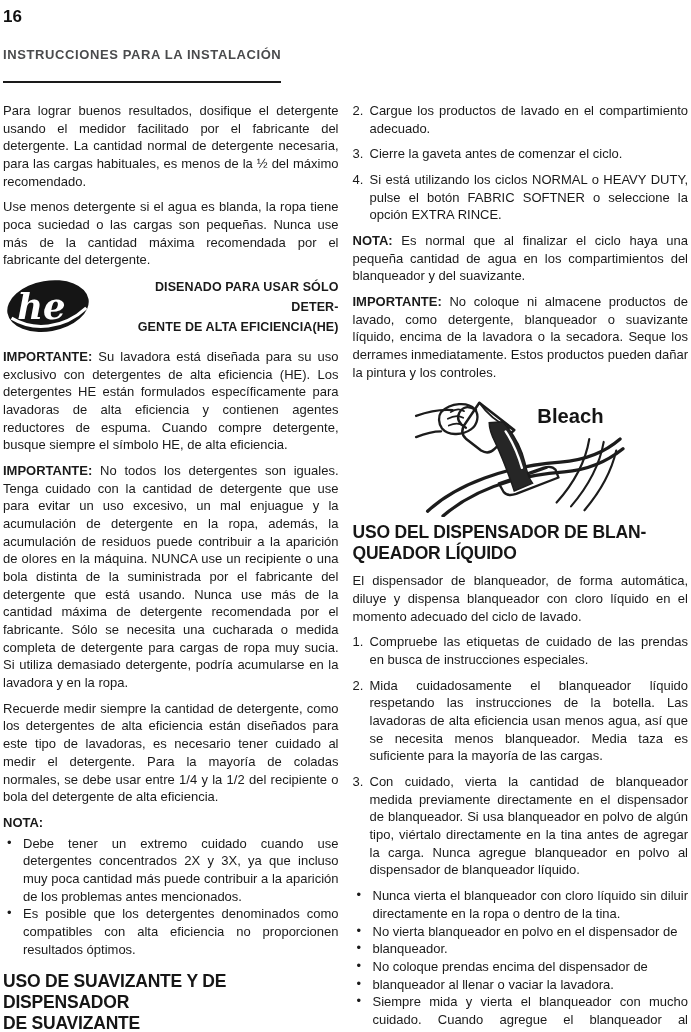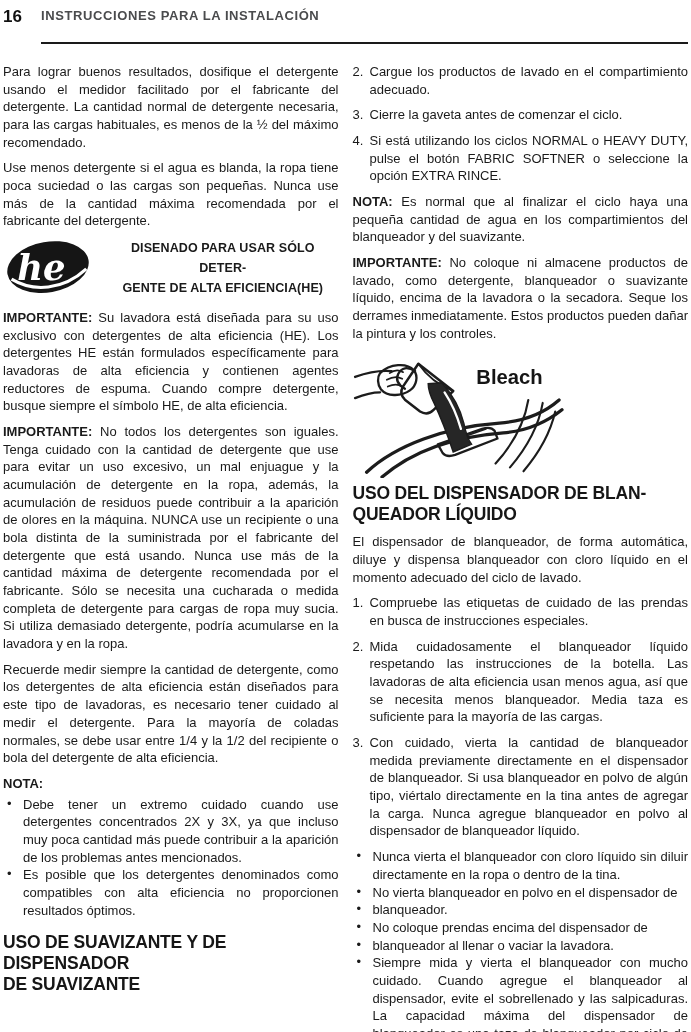--- a/index.html
+++ b/index.html
@@ -7,21 +7,21 @@
     position:relative;
     width:691px;height:1032px;
     background:#ffffff;
     font-family:"Liberation Sans", sans-serif;
     color:#1a1a1a;
     overflow:hidden;
     box-sizing:border-box;
     padding:6px 3px 0 3px;
   }
   
-  .header{display:flex;align-items:flex-start;}
+  .header{display:flex;align-items:flex-start;flex-direction:column;}
   .page-number{
     width:38px;flex:0 0 38px;
     font-size:17px;font-weight:bold;color:#111;
     padding-top:1px;letter-spacing:0;
   }
   .header-right{
     flex:1;
     border-bottom:2px solid #1a1a1a;
     padding-bottom:18px;
   }
@@ -42,23 +42,23 @@
   .bullet-item .dot{position:absolute;left:4px;top:-1px;font-size:13px;}
   
   .section-heading{
     font-size:17.5px;font-weight:bold;line-height:1.2;
     letter-spacing:-0.2px;text-align:left;
     margin:13px 0 8px 0;color:#161616;
   }
   
   .he-badge{display:flex;align-items:center;gap:16px;margin:5px 0 11px 2px;}
   .he-logo{flex:0 0 86px;}
-  .he-caption{font-size:12.5px;font-weight:bold;line-height:1.6;text-align:center;letter-spacing:0.1px;}
+  .he-caption{font-size:12.5px;font-weight:bold;line-height:1.6;text-align:right;letter-spacing:0.1px;}
   
-  .figure-wrap{display:flex;margin:3px 0 5px 0;}
+  .figure-wrap{display:flex;justify-content:center;margin:3px 0 5px 0;}
   .nota-line{font-weight:bold;margin:0 0 3px 0;text-align:left;}
 </style>
 </head>
 <body>
 
 <div class="page">
 
   <div class="header">
     <div class="page-number">16</div>
     <div class="header-right">

